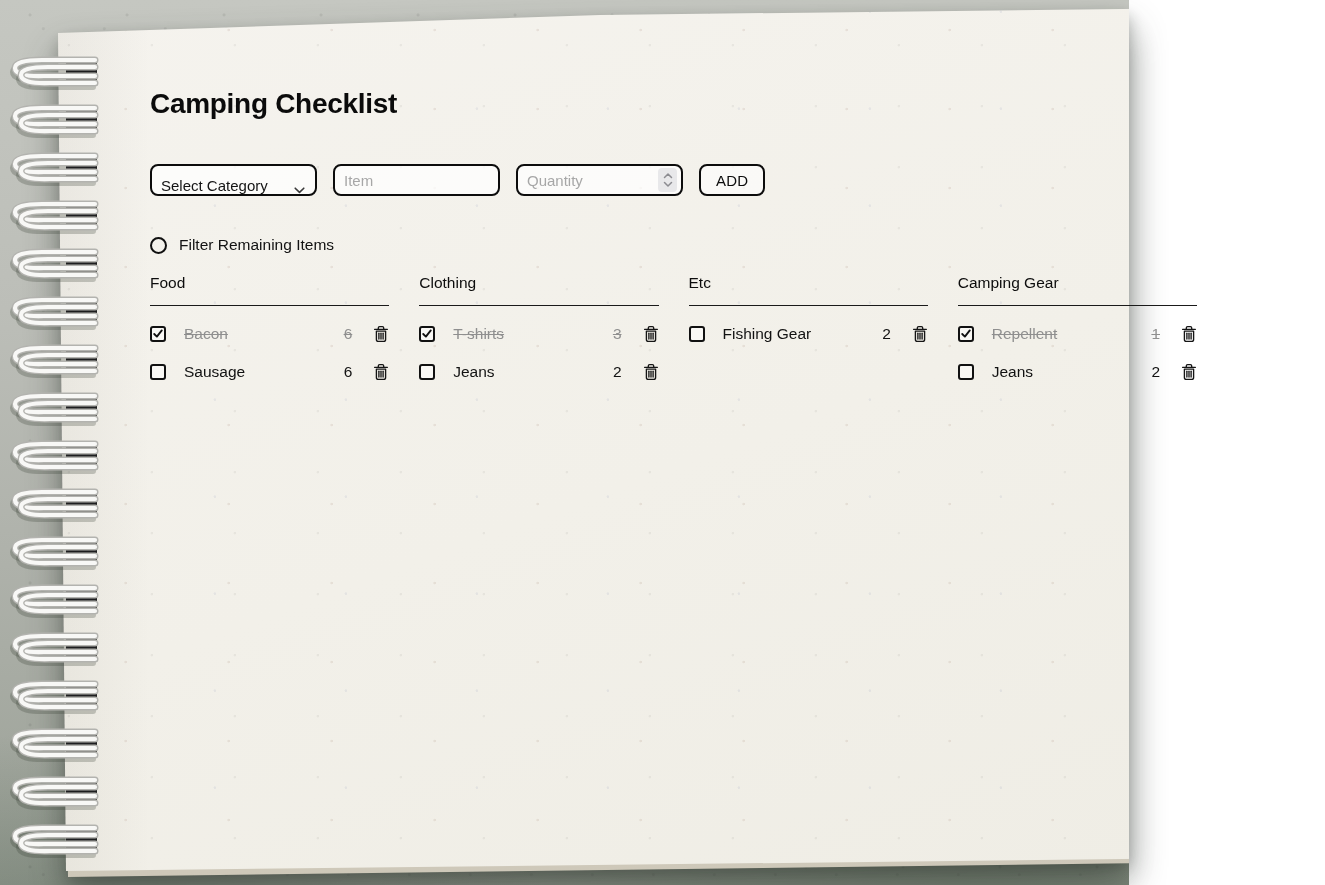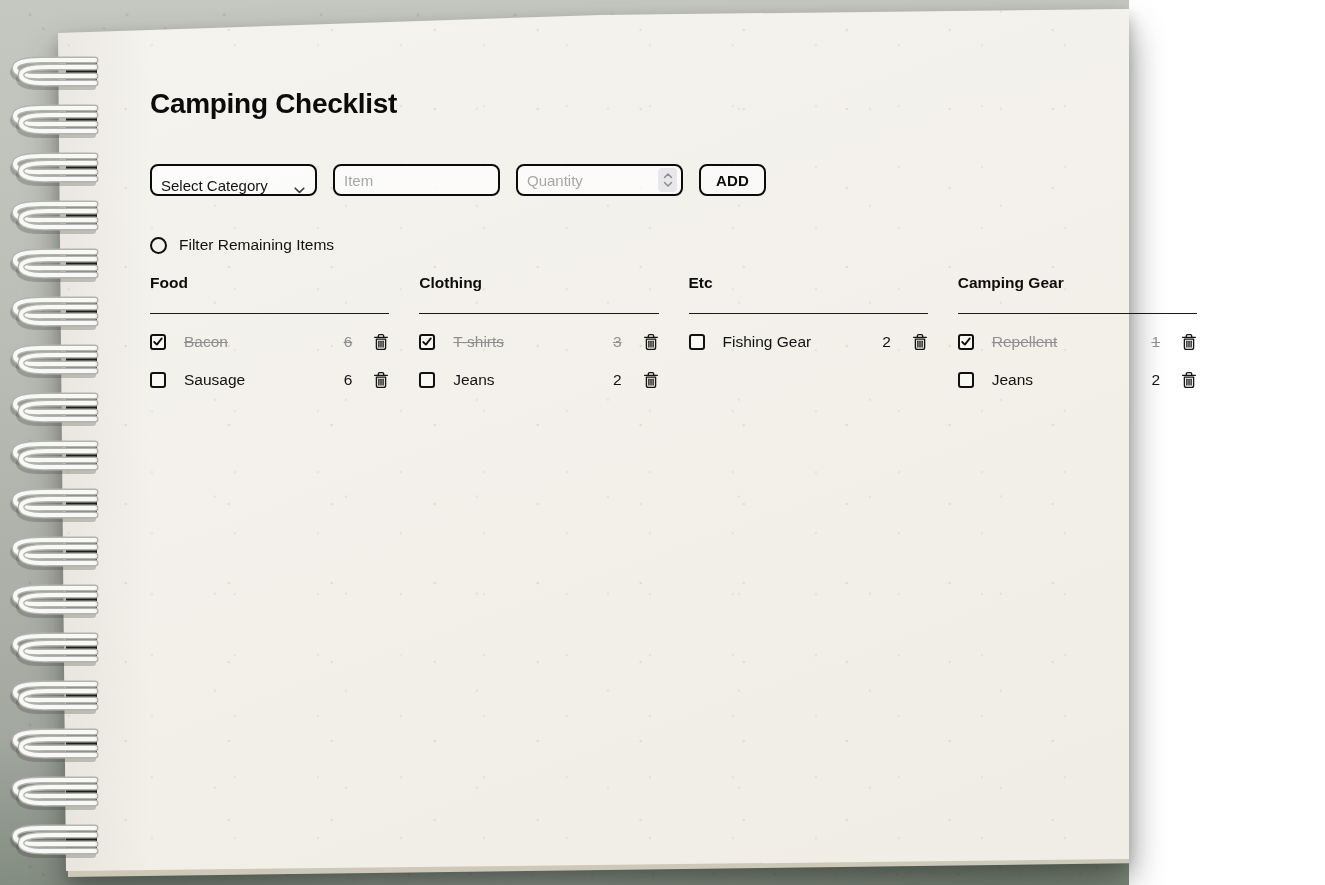--- a/index.html
+++ b/index.html
@@ -61,29 +61,29 @@
   .qty-wrap { position: relative; width: 167px; }
   .qty-wrap .tinput { width: 100%; padding-right: 45px; }
   .spin {
     position: absolute; right: 6px; top: 50%; transform: translateY(-50%);
     width: 19px; height: 24px; background: #e8e8ea; border-radius: 4px;
     display: flex; align-items: center; justify-content: center; cursor: pointer;
   }
   .add {
     height: 32px; padding: 0 15px; border: 2px solid #0c0c0c; border-radius: 8px;
     background: rgba(255,255,255,.6); font-family: inherit;
-    font-size: 15px; font-weight: 700; letter-spacing: .2px; color: #0c0c0c; cursor: pointer;
+    font-size: 15px; font-weight: 400; letter-spacing: .2px; color: #0c0c0c; cursor: pointer;
   }
   .filter { margin-top: 40px; display: inline-flex; align-items: center; gap: 12px; font-size: 15.5px; cursor: pointer; }
   .radio { width: 17px; height: 17px; border: 2px solid #101010; border-radius: 50%; background: transparent; flex: 0 0 auto; }
 
   .grid { margin-top: 16px; display: grid; grid-template-columns: repeat(4, 1fr); column-gap: 30px; }
   .cat-h {
-    font-size: 15.5px; font-weight: 700; color: #0d0d0d;
-    padding-bottom: 21px; border-bottom: 1.5px solid #1a1a1a;
+    font-size: 15.5px; font-weight: 400; color: #0d0d0d;
+    padding-bottom: 13px; border-bottom: 1.5px solid #1a1a1a;
   }
   ul.items { list-style: none; margin-top: 17px; }
   li.item { display: flex; align-items: center; height: 22px; margin-bottom: 16px; font-size: 15.5px; gap: 8px; }
   .cb {
     width: 16px; height: 16px; border: 2px solid #111; border-radius: 3px;
     background: rgba(255,255,255,.5); flex: 0 0 auto; cursor: pointer;
     display: flex; align-items: center; justify-content: center;
   }
   .ck { width: 13px; height: 13px; display: none; }
   .ck polyline { fill: none; stroke: #111; stroke-width: 2.2; stroke-linecap: round; stroke-linejoin: round; }

